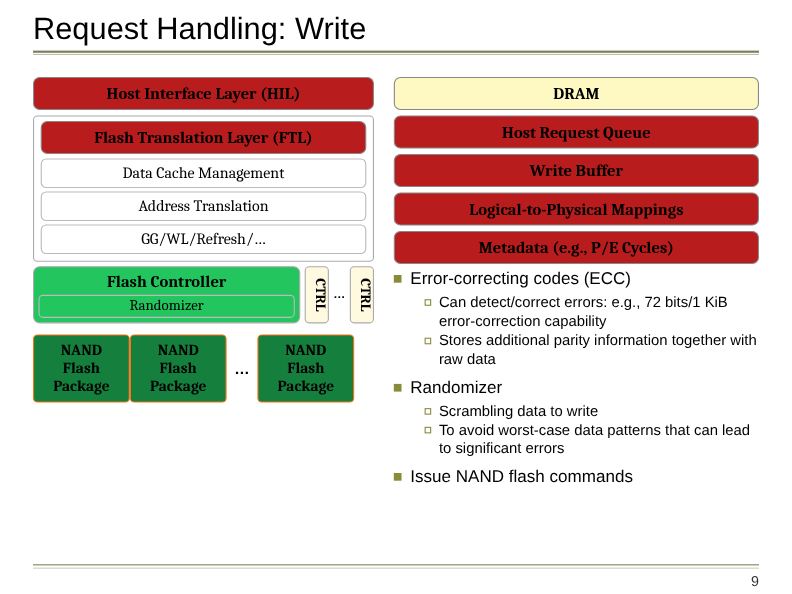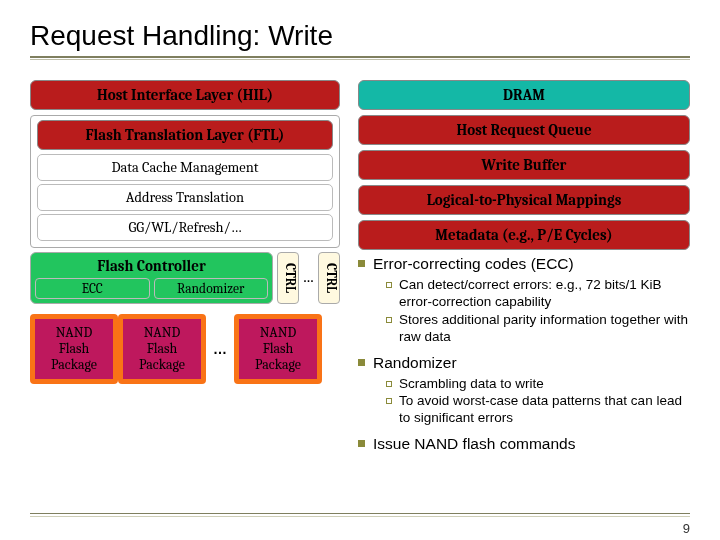--- a/index.html
+++ b/index.html
@@ -9,21 +9,20 @@
     height: 540px;
     font-family: Arial, sans-serif;
     background: #fff;
     padding: 0;
     position: relative;
   }
   .slide {
     width: 720px;
     height: 452px;
     padding: 10px 30px 20px 30px;
-    margin-top: 10px;
   }
   .title {
     font-size: 28px;
     font-weight: normal;
     color: #000;
     margin: 0 0 4px 0;
     font-family: Arial, sans-serif;
   }
   .hr1 { height: 2px; background: #7f7f5f; margin: 2px 0 1px 0; }
   .hr2 { height: 1px; background: #bfbfaa; margin: 0 0 20px 0; }
@@ -34,21 +33,21 @@
 
   .box {
     border: 1px solid #888;
     border-radius: 6px;
     text-align: center;
     font-family: Cambria, Georgia, serif;
     font-weight: bold;
     font-size: 15px;
     padding: 5px 4px;
     margin: 0 0 5px 0;
-    background: #14b8a6;
+    background: #fef9c3;
   }
   .box.yellow { background: #b91c1c; }
   .dram-group .box { margin-bottom: 5px; }
 
   .ftl-group {
     border: 1px solid #aaa;
     border-radius: 4px;
     padding: 4px 6px 6px 6px;
     margin-top: 4px;
   }
@@ -99,26 +98,26 @@
     font-family: Cambria, Georgia, serif;
     font-weight: bold;
     font-size: 13px;
     padding: 4px 0;
   }
   .dots { align-self: center; font-size: 11px; font-weight: bold; }
 
   .nand-row { display: flex; align-items: center; gap: 0; margin-top: 10px; }
   .nand-box {
     width: 88px;
-    border: 5px solid #f97316;
-    border-radius: 4px;
-    background: #be185d;
-    text-align: center;
-    font-family: Cambria, Georgia, serif;
-    font-weight: normal;
+    border: 1px solid #f97316;
+    border-radius: 4px;
+    background: #15803d;
+    text-align: center;
+    font-family: Cambria, Georgia, serif;
+    font-weight: bold;
     font-size: 14px;
     line-height: 1.15;
     padding: 6px 2px;
   }
   .nand-dots { width: 28px; text-align: center; font-size: 14px; font-weight: bold; }
 
   .bullets { margin-top: 4px; font-size: 14px; }
   .b1 { display: flex; align-items: flex-start; gap: 8px; margin: 4px 0 4px 0; }
   .b1 .sq { width: 7px; height: 7px; background: #8a8a3a; margin-top: 5px; flex-shrink: 0; }
   .b1-text { font-size: 15.5px; }
@@ -146,21 +145,20 @@
         <div class="box yellow">Flash Translation Layer (FTL)</div>
         <div class="sub-box">Data Cache Management</div>
         <div class="sub-box">Address Translation</div>
         <div class="sub-box" style="margin-bottom:0">GG/WL/Refresh/…</div>
       </div>
 
       <div class="fc-row">
         <div class="fc-group">
           <div class="fc-title">Flash Controller</div>
           <div class="fc-inner">
-            <div class="fc-cell">ECC</div>
             <div class="fc-cell">Randomizer</div>
           </div>
         </div>
         <div class="ctrl">CTRL</div>
         <span class="dots">…</span>
         <div class="ctrl">CTRL</div>
       </div>
 
       <div class="nand-row">
         <div class="nand-box" style="white-space:pre-line">NAND

